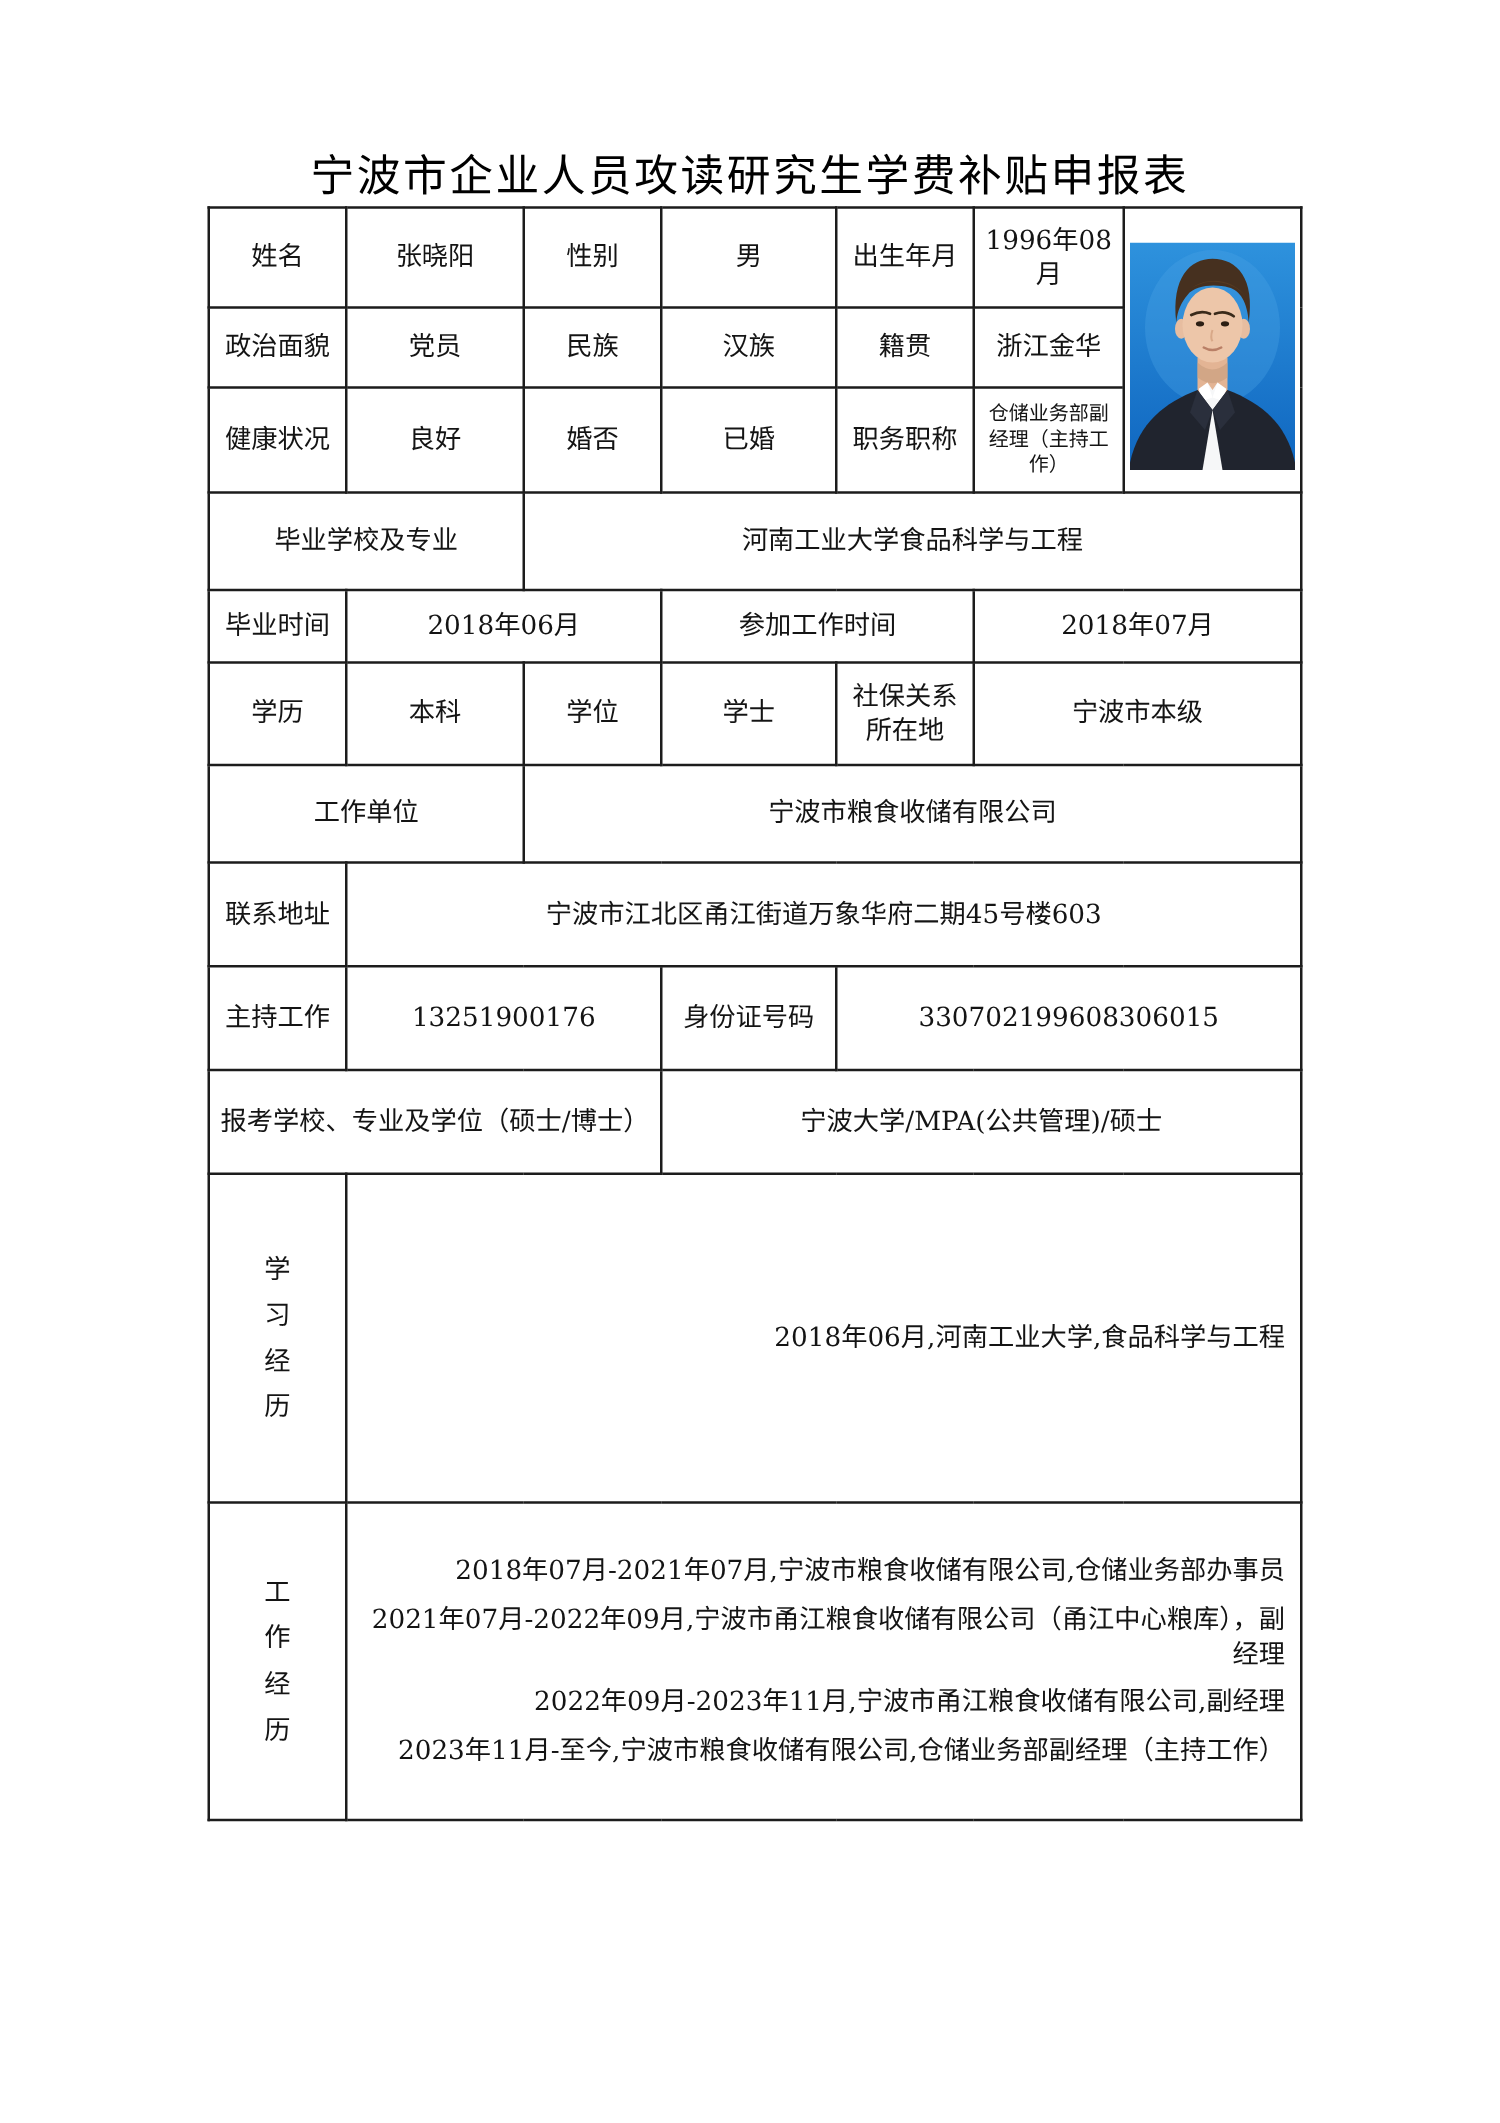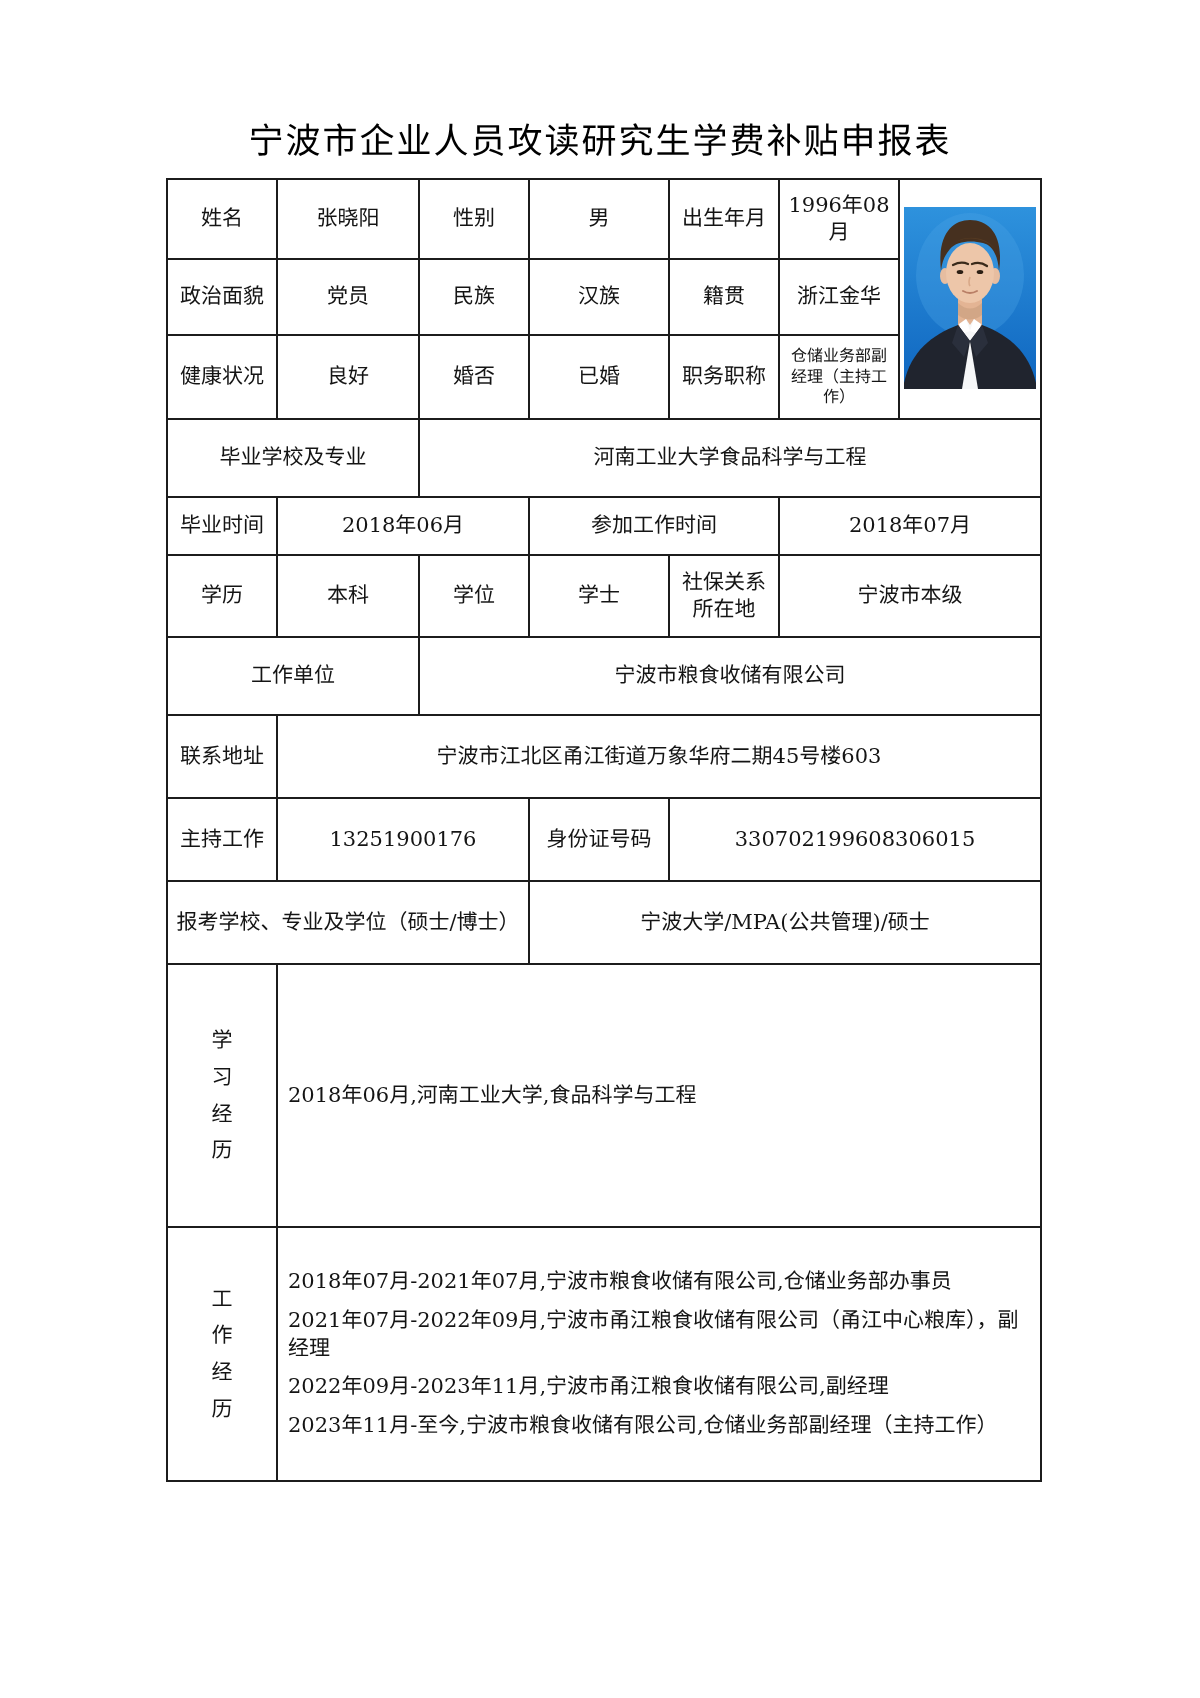--- a/index.html
+++ b/index.html
@@ -27,21 +27,21 @@
     width: 100%;
     margin: 0;
     text-align: center;
     font-size: 35px;
     font-weight: 400;
     letter-spacing: 2px;
     color: #000000;
   }
   table.form-table {
     position: absolute;
-    top: 178px;
+    top: 165px;
     left: 166px;
     width: 874px;
     border-collapse: collapse;
     table-layout: fixed;
   }
   .form-table td {
     border: 2px solid #1c1c1c;
     text-align: center;
     vertical-align: middle;
     font-size: 21px;
@@ -54,21 +54,21 @@
   .form-table td.apply-label { font-size: 21px; padding: 2px 2px; }
   .form-table td.exp-label { padding: 16px; }
   .exp-label .v-text {
     width: 1.15em;
     margin: 0 auto;
     line-height: 1.75;
     word-break: break-all;
     font-size: 21px;
   }
   .form-table td.exp-content {
-    text-align: left;
+    text-align: right;
     padding: 8px 12px 8px 10px;
     border-radius: 12px;
   }
   .exp-content p {
     margin: 11px 0;
     line-height: 1.32;
   }
   .form-table td.photo-cell {
     padding: 0;
     vertical-align: top;
@@ -133,21 +133,21 @@
           <path d="M62,112 L66,124 L57,127 L55,117 Z" fill="#ffffff"></path>
           <path d="M70,112 L66,124 L75,127 L77,117 Z" fill="#ffffff"></path>
           <path d="M0,182 L0,176 C7,144 28,128 54,118 L66,134 L58,182 Z" fill="#20242e"></path>
           <path d="M132,182 L132,176 C125,144 104,128 78,118 L66,134 L74,182 Z" fill="#20242e"></path>
           <path d="M54,118 L66,134 L60,150 L48,136 Z" fill="#2a2f3c"></path>
           <path d="M78,118 L66,134 L72,150 L84,136 Z" fill="#2a2f3c"></path>
         </svg>
       </td>
     </tr>
 
-    <tr style="height:76px">
+    <tr style="height:64px">
       <td>政治面貌</td>
       <td>党员</td>
       <td>民族</td>
       <td>汉族</td>
       <td>籍贯</td>
       <td>浙江金华</td>
     </tr>
 
     <tr style="height:84px">
       <td>健康状况</td>

